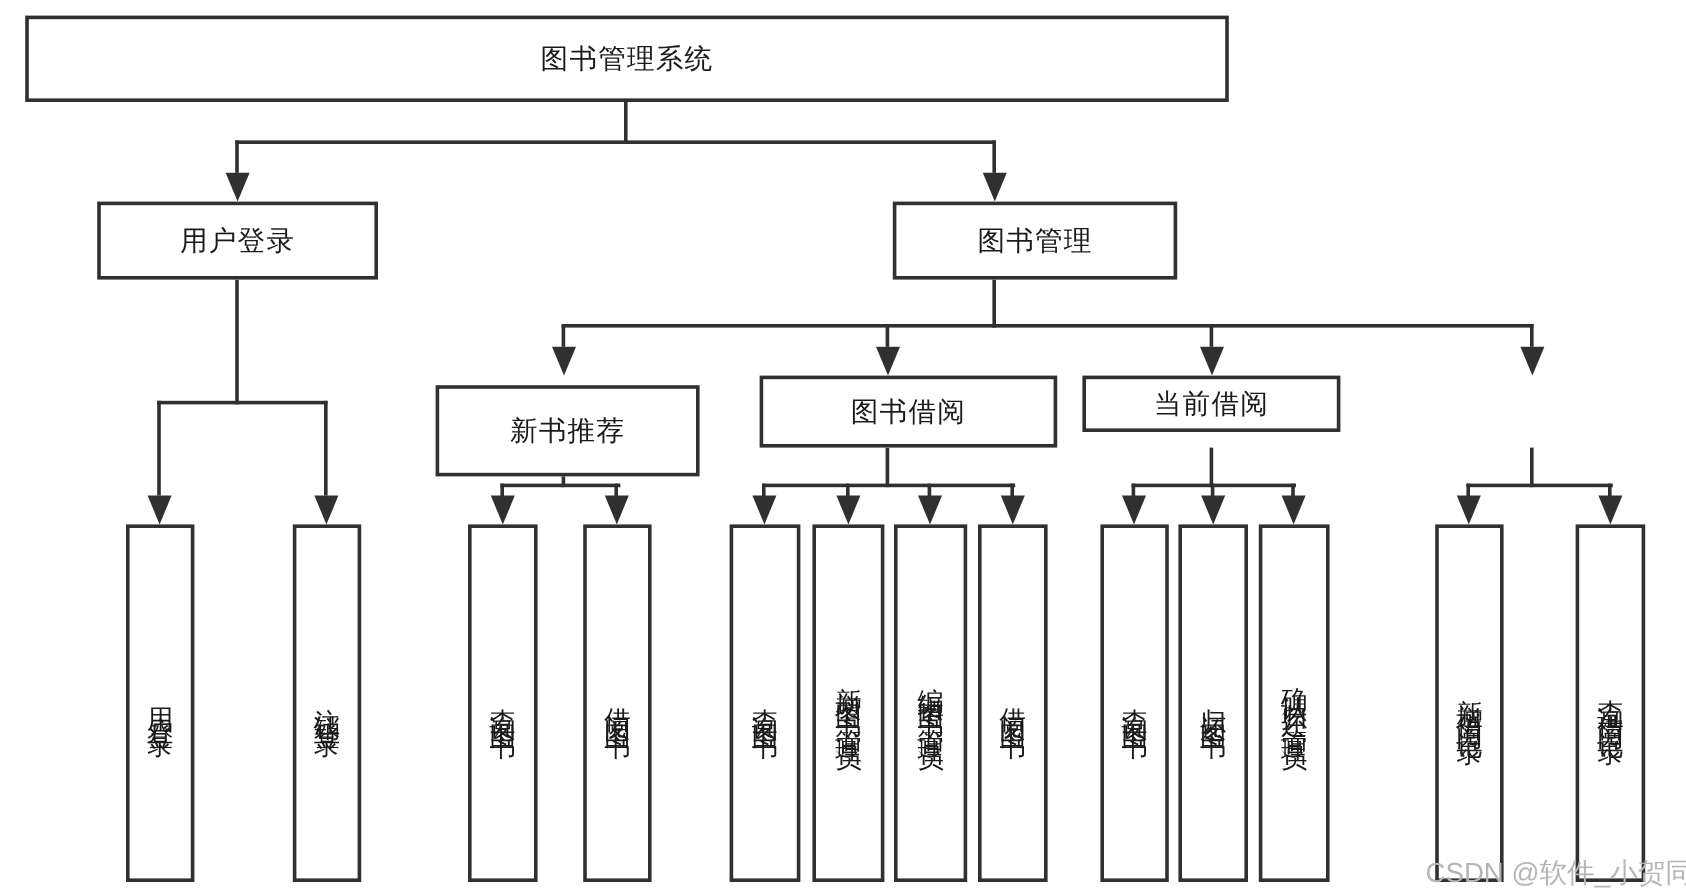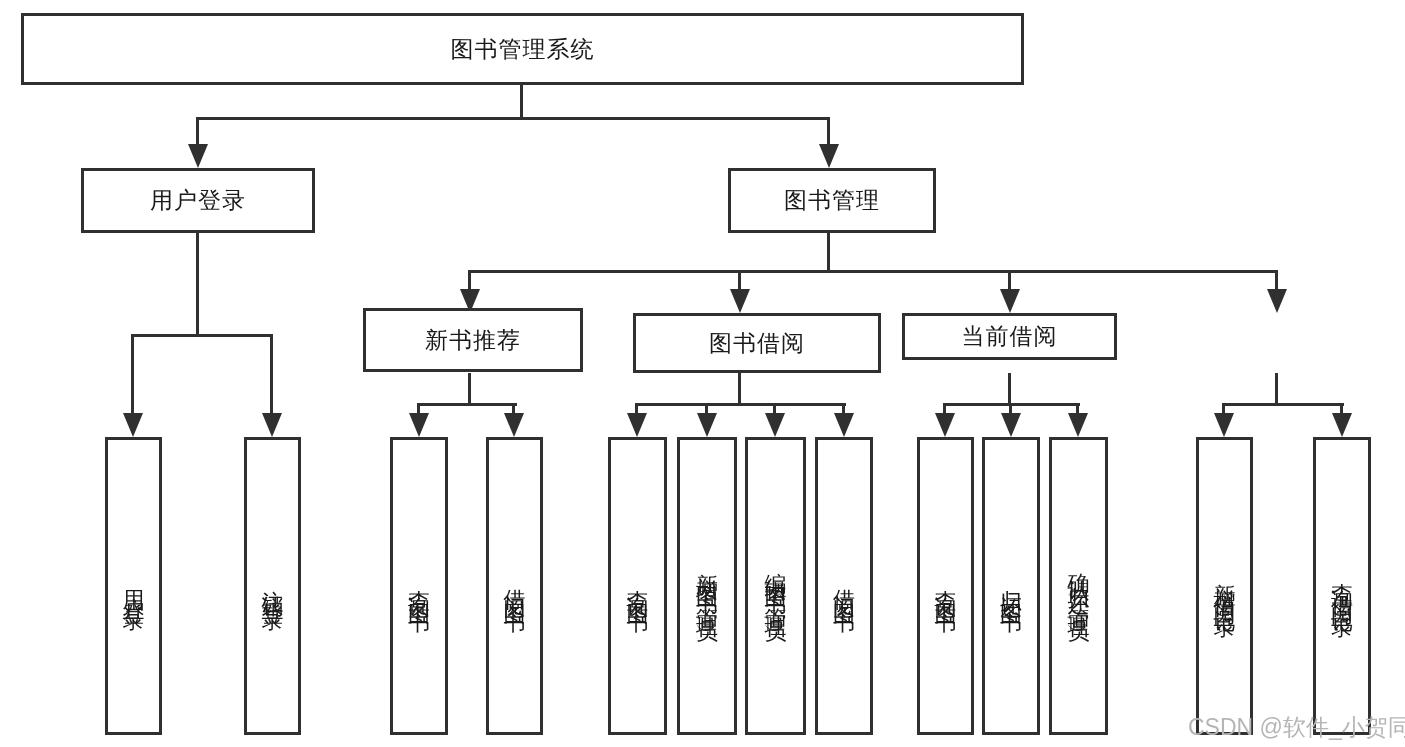--- a/index.html
+++ b/index.html
@@ -71,21 +71,21 @@
   <div class="vline" style="left:520px;top:68px;height:52px;"></div>
   <div class="hline" style="left:196px;top:117px;width:634px;"></div>
   <div class="vline" style="left:196px;top:117px;height:27px;"></div>
   <div class="arrowhead" style="left:188px;top:144px;"></div>
   <div class="vline" style="left:827px;top:117px;height:27px;"></div>
   <div class="arrowhead" style="left:819px;top:144px;"></div>
 
   <div class="node" style="left:81px;top:168px;width:234px;height:65px;">
     <span>用户登录</span>
   </div>
-  <div class="node" style="left:728px;top:168px;width:208px;height:65px;">
+  <div class="node" style="left:744px;top:168px;width:237px;height:65px;">
     <span>图书管理</span>
   </div>
 
   <div class="vline" style="left:196px;top:233px;height:104px;"></div>
   <div class="hline" style="left:131px;top:334px;width:142px;"></div>
   <div class="vline" style="left:131px;top:334px;height:79px;"></div>
   <div class="arrowhead" style="left:123px;top:413px;"></div>
   <div class="vline" style="left:270px;top:334px;height:79px;"></div>
   <div class="arrowhead" style="left:262px;top:413px;"></div>
 
@@ -93,21 +93,21 @@
   <div class="hline" style="left:468px;top:270px;width:810px;"></div>
   <div class="vline" style="left:468px;top:270px;height:19px;"></div>
   <div class="arrowhead" style="left:460px;top:289px;"></div>
   <div class="vline" style="left:738px;top:270px;height:19px;"></div>
   <div class="arrowhead" style="left:730px;top:289px;"></div>
   <div class="vline" style="left:1008px;top:270px;height:19px;"></div>
   <div class="arrowhead" style="left:1000px;top:289px;"></div>
   <div class="vline" style="left:1275px;top:270px;height:19px;"></div>
   <div class="arrowhead" style="left:1267px;top:289px;"></div>
 
-  <div class="node" style="left:363px;top:308px;width:220px;height:64px;">
+  <div class="node" style="left:363px;top:321px;width:220px;height:76px;">
     <span>新书推荐</span>
   </div>
   <div class="node" style="left:633px;top:313px;width:248px;height:60px;">
     <span>图书借阅</span>
   </div>
   <div class="node" style="left:902px;top:313px;width:215px;height:47px;">
     <span>当前借阅</span>
   </div>
 
   <div class="vline" style="left:468px;top:373px;height:33px;"></div>

